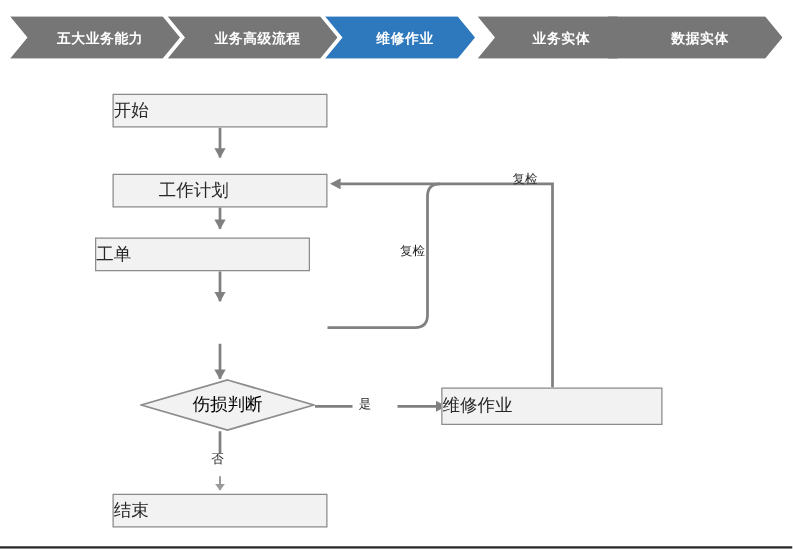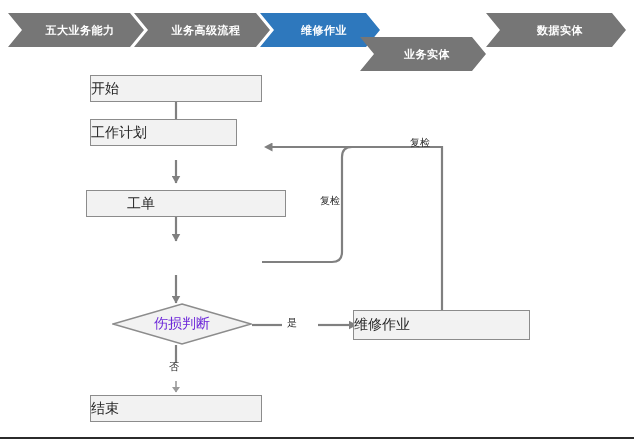--- a/index.html
+++ b/index.html
@@ -86,21 +86,21 @@
   .diamond-label {
     position: absolute;
     left: 0;
     top: 0;
     width: 100%;
     height: 100%;
     display: flex;
     align-items: center;
     justify-content: center;
     font-size: 14px;
-    color: #6d28d9;
+    color: #000000;
     white-space: nowrap;
   }
 
   
   #connectors {
     position: absolute;
     left: 0;
     top: 0;
     width: 634px;
     height: 439px;
@@ -127,21 +127,21 @@
     </div>
 
     <div class="chev" style="left:134px; width:136px; background:#767676;">
       <span class="chev-label">业务高级流程</span>
     </div>
 
     <div class="chev" style="left:260px; width:120px; background:#2e78bd;">
       <span class="chev-label">维修作业</span>
     </div>
 
-    <div class="chev" style="left:360px; width:126px; background:#767676;margin-top:24px;">
+    <div class="chev" style="left:382px; width:126px; background:#767676;">
       <span class="chev-label">业务实体</span>
     </div>
 
     <div class="chev" style="left:486px; width:140px; background:#767676;">
       <span class="chev-label">数据实体</span>
     </div>
 
   </div>
 
   <svg id="connectors" viewBox="0 0 634 439" width="634" height="439">
@@ -179,25 +179,25 @@
 
       <line x1="176" y1="345" x2="176" y2="363"></line>
       <line x1="176" y1="381" x2="176" y2="392" stroke="#9a9a9a" stroke-width="1.6" marker-end="url(#arrow-down-small)"></line>
     </g>
   </svg>
 
   <div class="node" style="left:90px; top:75px; width:172px; height:27px;">
     <span>开始</span>
   </div>
 
-  <div class="node" style="left:90px; top:119px; width:147px; height:27px;">
+  <div class="node" style="left:90px; top:139px; width:172px; height:27px;padding-left:36px;">
     <span>工作计划</span>
   </div>
 
-  <div class="node" style="left:86px; top:190px; width:200px; height:27px;padding-left:40px;">
+  <div class="node" style="left:76px; top:190px; width:172px; height:27px;">
     <span>工单</span>
   </div>
 
 
   <div class="diamond-wrap" style="left:112px; top:303px; width:140px; height:42px;">
     <svg class="diamond-shape" viewBox="0 0 140 42" preserveAspectRatio="none">
       <polygon points="70,1 139,21 70,41 1,21" fill="#f2f2f2" stroke="#8c8c8c" stroke-width="1.4"></polygon>
     </svg>
     <div class="diamond-label">伤损判断</div>
   </div>

